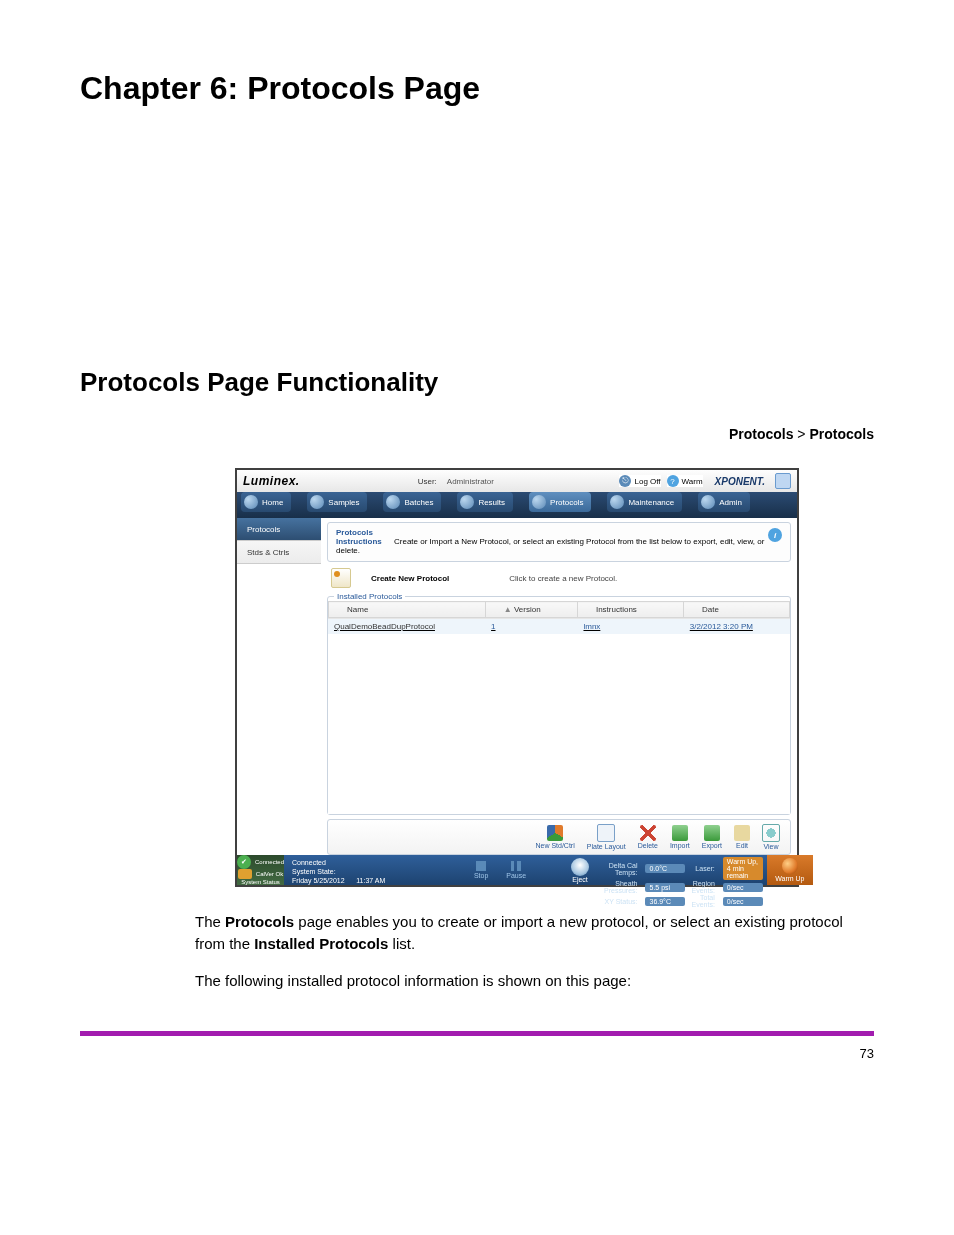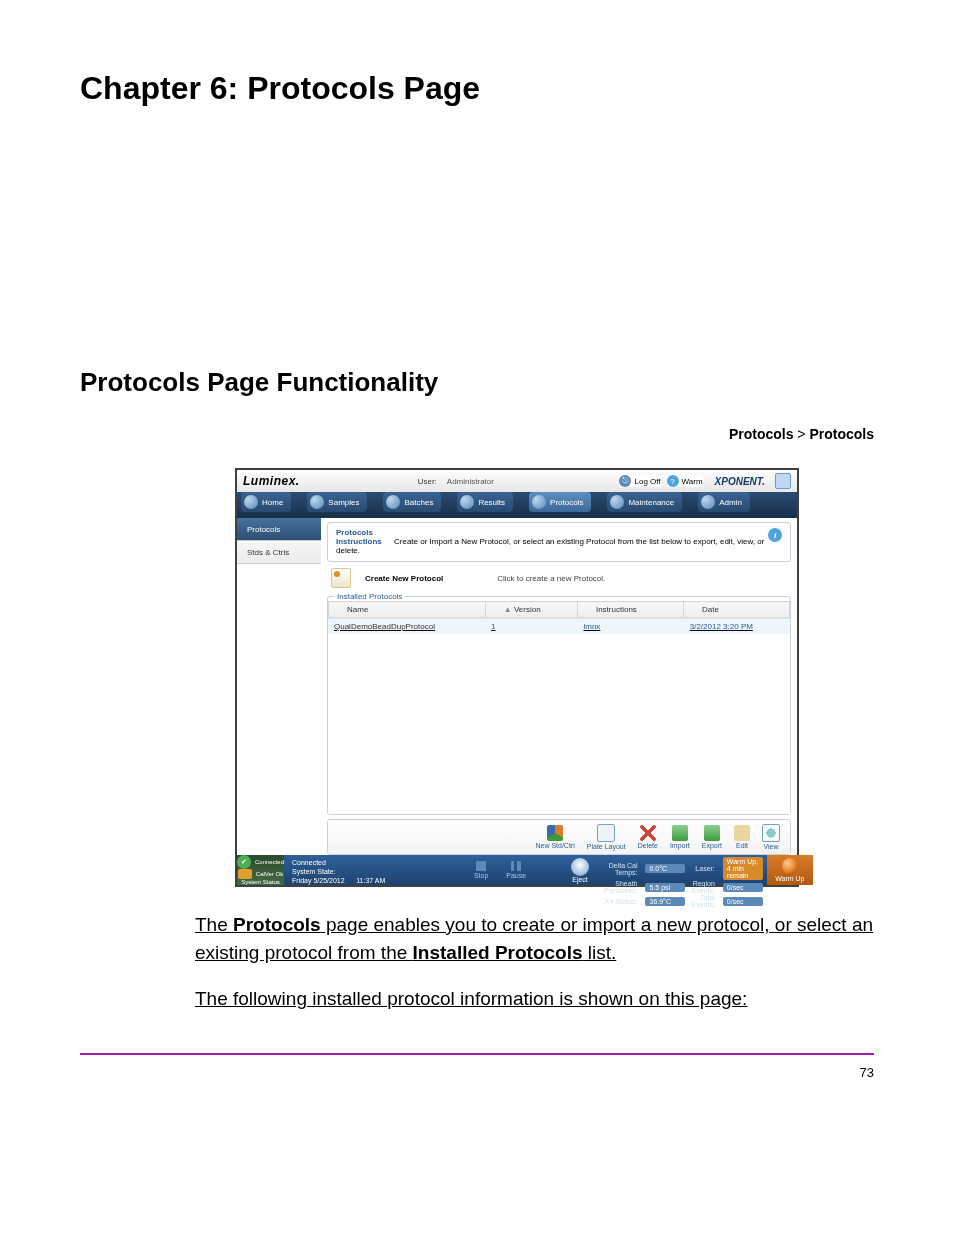--- a/index.html
+++ b/index.html
@@ -94,21 +94,21 @@
   .ss-pane {
     border:1px solid #c9d3df; border-radius:3px; padding:5px 8px 6px 8px;
     background:#fdfdfd;
   }
   .ss-pane-title { color:#2a5a9a; font-weight:bold; font-size:8px;}
   .ss-help-circle {
     float:right; width:14px;height:14px;border-radius:50%;
     background:#4fa3e0; color:#fff; display:flex;align-items:center;justify-content:center;
     font-weight:bold; font-style:italic;
   }
-  .ss-create-row { padding:6px 4px 4px 4px; display:flex; align-items:center; gap:14px;}
+  .ss-create-row { padding:6px 4px 4px 4px; display:flex; align-items:center; gap:20px;}
   .ss-create-icon {
     width:18px;height:18px;
     background: linear-gradient(#fff,#efe6c8);
     border:1px solid #d6c990; border-radius:2px;
     position:relative;
   }
   .ss-create-icon::before{
     content:""; position:absolute; left:2px; top:2px; width:6px;height:6px;border-radius:50%;
     background:#e09020;
   }
@@ -175,29 +175,28 @@
   .ss-ro-value.orange { background:#d78a2c;}
   .ss-warmup {
     flex:0 0 46px; background: linear-gradient(#d97a2a,#b45a10); display:flex; flex-direction:column;
     align-items:center; justify-content:center; gap:1px;
   }
   .ss-warmup-icon { width:16px;height:16px;border-radius:50%;
     background: radial-gradient(circle at 35% 35%, #ffcf86, #e07a2a 60%, #8a3a00);}
   
   .body-text {
     margin-left:115px;
-    font-size:19px;
+    font-size:15px;
     line-height:1.45;
     margin-bottom:14px;
     max-width: 680px;
-    text-decoration: underline;
   }
   .footer-line {
     margin-top:40px;
-    border-top:2px solid #a21caf;
+    border-top:5px solid #a21caf;
     padding-top:10px;
     text-align:right;
     font-size:13px;
     margin-left:0;
   }
 </style>
 </head>
 <body>
 
 <h1 class="chapter-title">Chapter 6: Protocols Page</h1>

